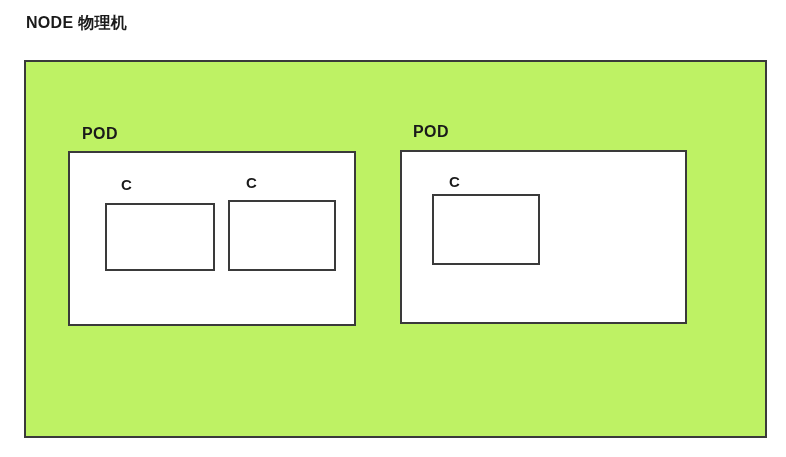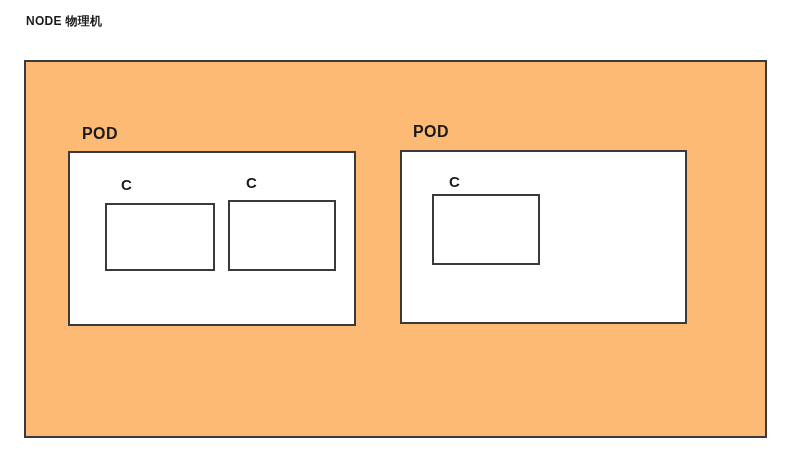--- a/index.html
+++ b/index.html
@@ -15,35 +15,35 @@
   }
   #canvas {
     position: relative;
     width: 786px;
     height: 457px;
   }
   .node-title {
     position: absolute;
     left: 26px;
     top: 13px;
-    font-size: 12px;
+    font-size: 16px;
     font-weight: bold;
     color: #1a1a1a;
     letter-spacing: 0.3px;
     white-space: nowrap;
   }
   .node-box {
     position: absolute;
     left: 24px;
     top: 60px;
     width: 743px;
     height: 378px;
     box-sizing: border-box;
     border: 2px solid #3a3a3a;
-    background: #fdba74;
+    background: #bef264;
   }
   .pod-label {
     position: absolute;
     font-size: 16px;
     font-weight: bold;
     color: #1a1a1a;
     letter-spacing: 0.4px;
     white-space: nowrap;
   }
   .pod-box {

